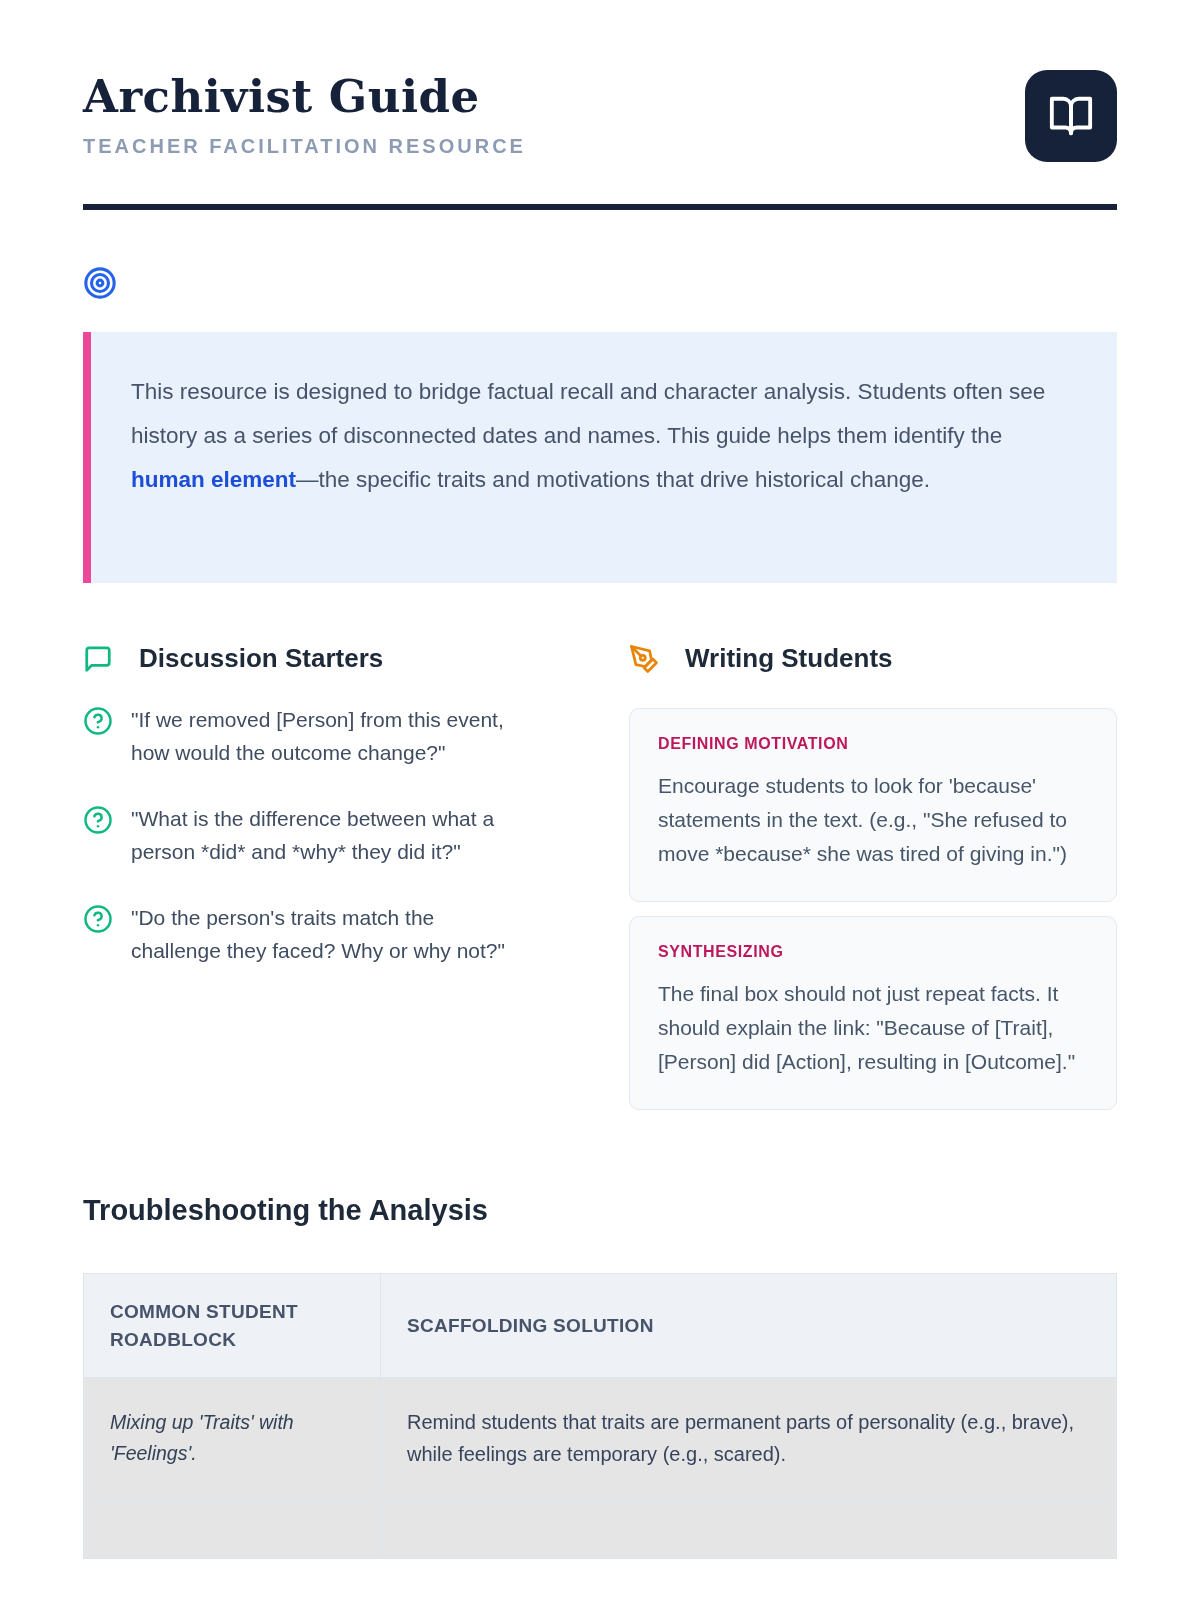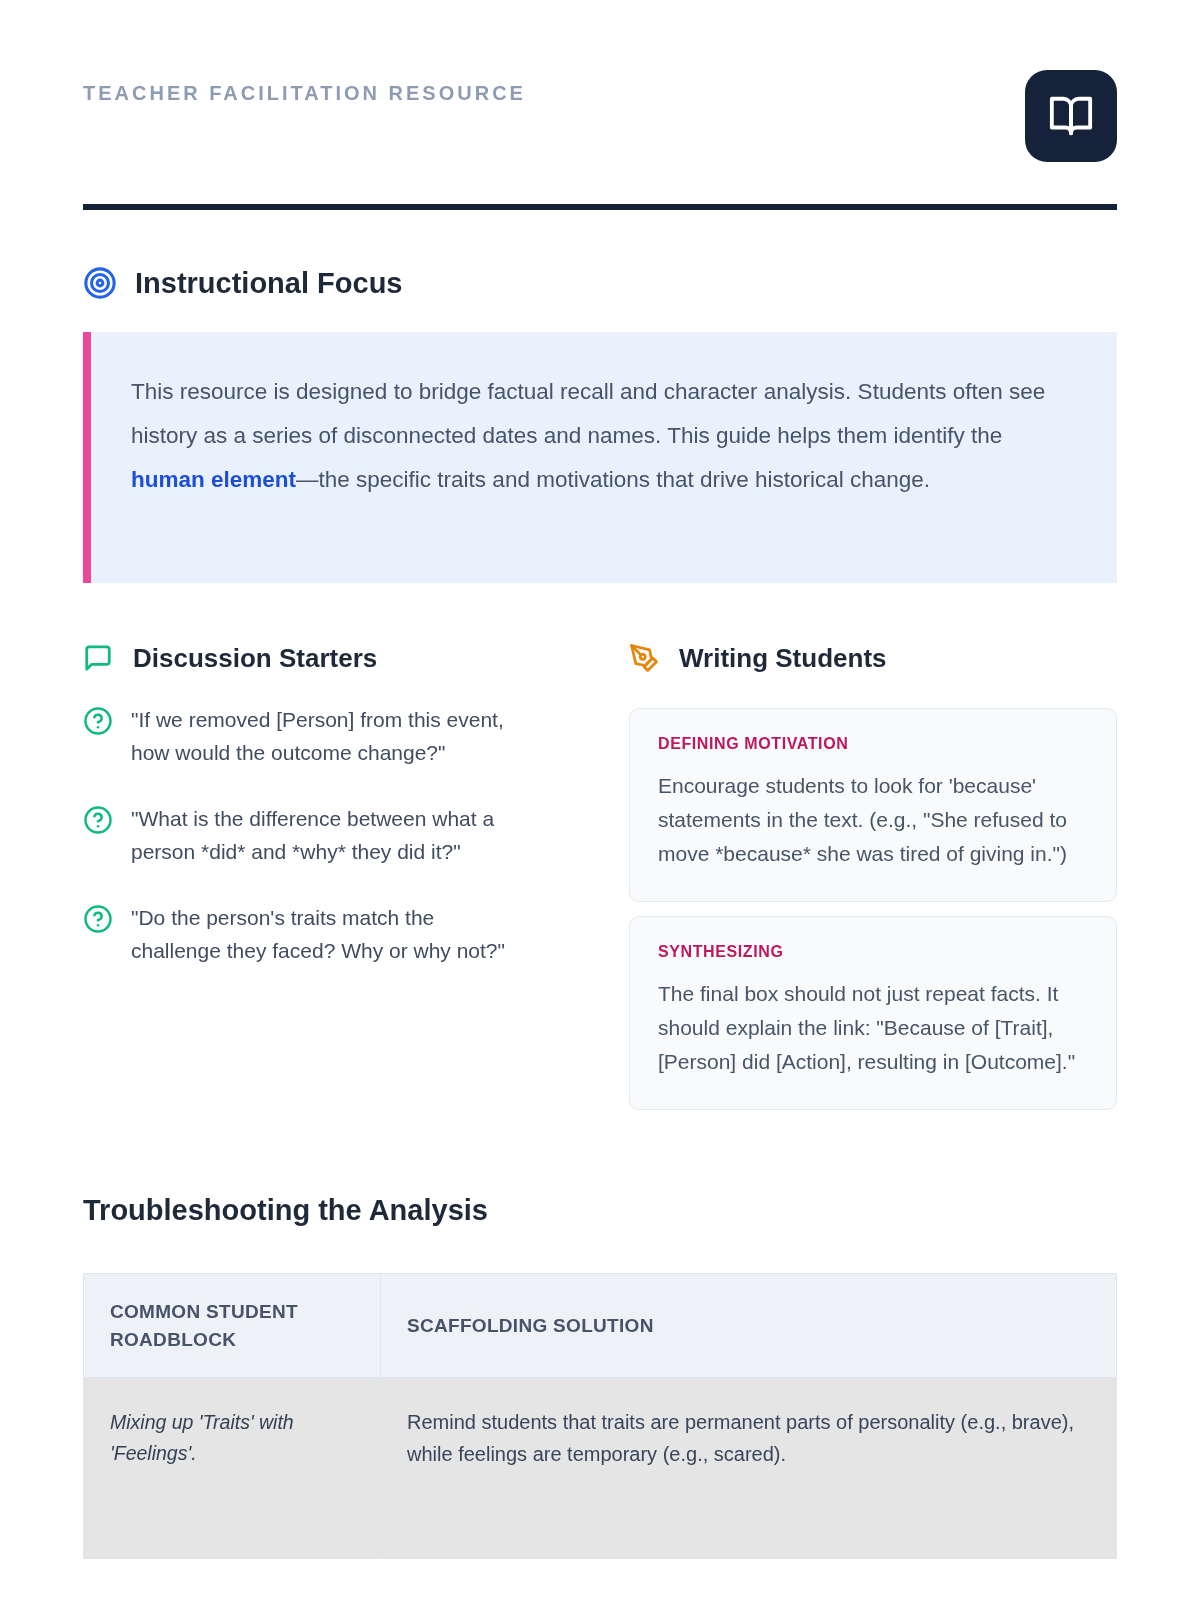--- a/index.html
+++ b/index.html
@@ -28,21 +28,21 @@
   }
   .rule { height:6px; background:#16213a; border:none; margin-top:42px; }
 
   
   .h2 {
     display:flex; align-items:center; gap:18px;
     font-size:29px; font-weight:700; color:#1e2939;
   }
   .h2.focus { margin-top:56px; }
   .h3 {
-    display:flex; align-items:flex-start; gap:20px;
+    display:flex; align-items:flex-end; gap:26px;
     font-size:26px; font-weight:700; color:#1e2939;
   }
 
   
   .callout {
     margin-top:32px; background:#e9f1fc; border-left:8px solid #ec4899;
     padding:38px 46px 44px 40px; min-height:251px;
   }
   .callout p { font-size:22.5px; line-height:1.95; color:#46536a; max-width:965px; }
   .hl { color:#1d4ed8; font-weight:700; }
@@ -86,20 +86,21 @@
 
   .icon svg { display:block; }
 </style>
 </head>
 <body>
 
 <div class="page">
 
   <header class="header">
     <div>
+      <h1 class="title">Archivist Guide</h1>
       <div class="subtitle">TEACHER FACILITATION RESOURCE</div>
     </div>
     <div class="logo">
       <span class="icon">
         <svg width="46" height="46" viewBox="0 0 24 24" fill="none" stroke="#ffffff" stroke-width="2" stroke-linecap="round" stroke-linejoin="round">
           <path d="M2 3h6a4 4 0 0 1 4 4v14a3 3 0 0 0-3-3H2z"></path>
           <path d="M22 3h-6a4 4 0 0 0-4 4v14a3 3 0 0 1 3-3h7z"></path>
         </svg>
       </span>
     </div>
@@ -109,21 +110,20 @@
 
   <section>
     <h2 class="h2 focus">
       <span class="icon">
         <svg width="34" height="34" viewBox="0 0 24 24" fill="none" stroke="#2563eb" stroke-width="2.2" stroke-linecap="round" stroke-linejoin="round">
           <circle cx="12" cy="12" r="10"></circle>
           <circle cx="12" cy="12" r="6"></circle>
           <circle cx="12" cy="12" r="2"></circle>
         </svg>
       </span>
-      <span>Instructional Focus</span>
     </h2>
     <div class="callout">
       <p><span>This resource is designed to bridge factual recall and character analysis. Students often see history as a series of disconnected dates and names. This guide helps them identify the </span><strong class="hl">human element</strong><span>—the specific traits and motivations that drive historical change.</span></p>
     </div>
   </section>
 
   <div class="columns">
 
     <section>
       <h3 class="h3">

